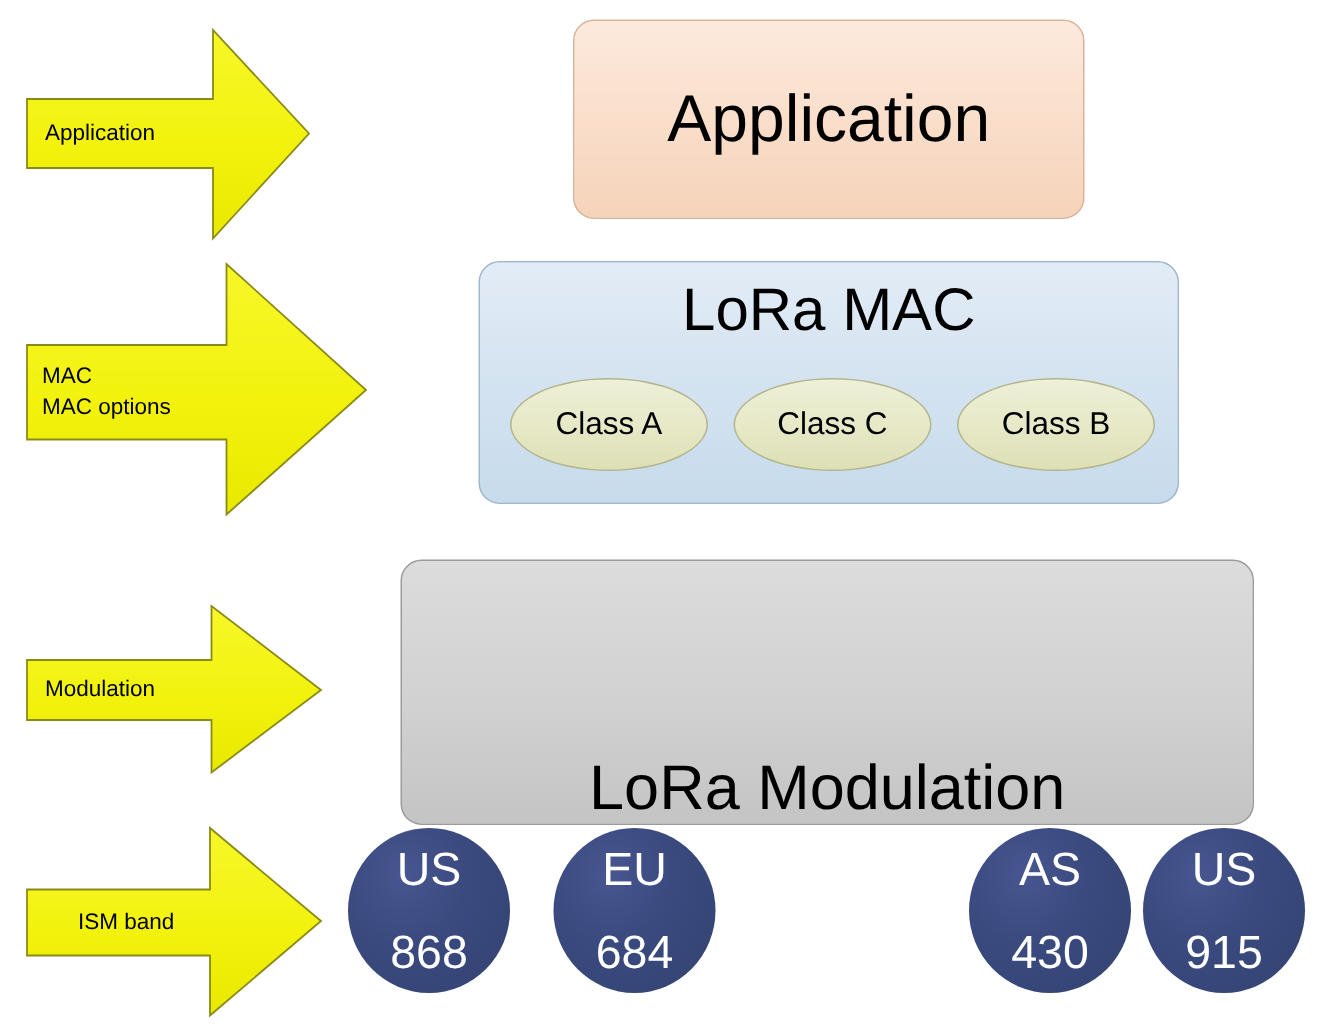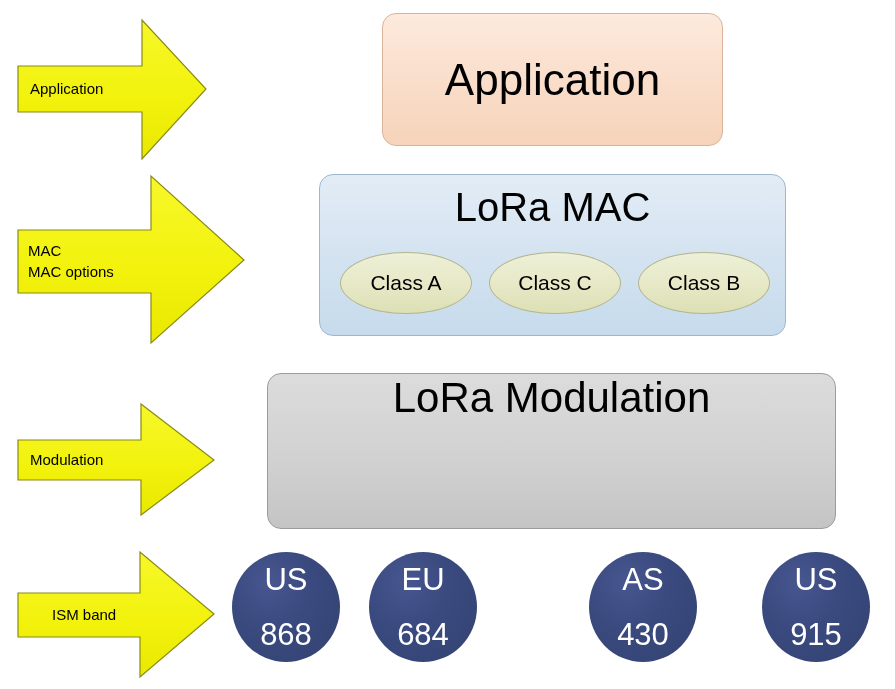--- a/index.html
+++ b/index.html
@@ -82,24 +82,24 @@
     border: 1px solid #9fb6cd;
     background: linear-gradient(180deg, #e2ecf6 0%, #d3e2f0 55%, #c6dbec 100%);
     padding-top: 10px;
   }
   #mac-box .box-title { font-size: 40px; }
 
   #mod-box {
     left: 267px;
     top: 373px;
     width: 569px;
-    height: 156px;
+    height: 177px;
     border: 1px solid #9b9b9b;
     background: linear-gradient(180deg, #dcdcdc 0%, #d1d1d1 55%, #c4c4c4 100%);
-    align-items: flex-start;
+    align-items: flex-end;
   }
   #mod-box .box-title { font-size: 42px; }
 
   
   #class-row {
     position: absolute;
     left: 340px;
     top: 250px;
     width: 430px;
     height: 66px;
@@ -143,21 +143,21 @@
     justify-content: center;
     line-height: 1.02;
     font-size: 31px;
     box-sizing: border-box;
   }
   .band-circle .b-region { display: block; }
   .band-circle .b-freq { display: block; margin-top: 23px; }
 
   #band-c0 { left: 232px; }
   #band-c1 { left: 369px; }
-  #band-c2 { left: 589px; align-items: center; }
+  #band-c2 { left: 646px; align-items: center; }
   #band-c3 { left: 762px; }
 </style>
 </head>
 <body>
 
 <div id="stage">
 
   <div class="arrow-group" style="left:18px; top:20px; width:190px; height:140px;">
     <svg class="arrow-svg" width="190" height="140" viewBox="0 0 190 140">
       <defs>

